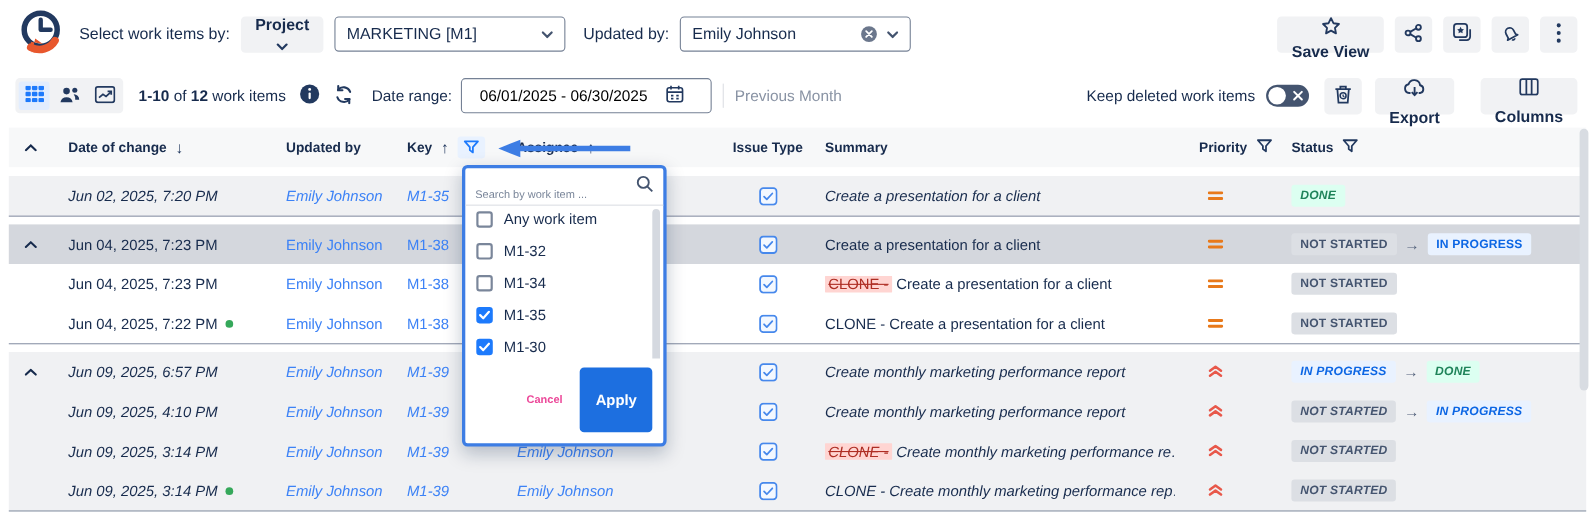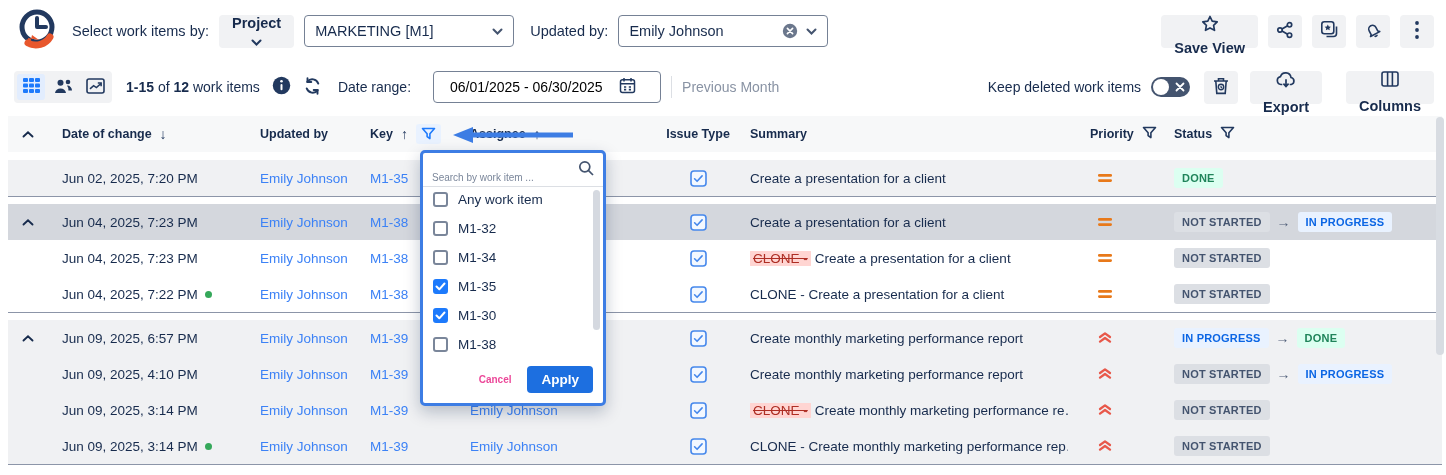--- a/index.html
+++ b/index.html
@@ -23,21 +23,21 @@
 
   
   .toolbar { position:absolute; top:70px; left:14px; right:12px; height:34px; display:flex; align-items:center; }
   .viewgroup { display:flex; align-items:center; gap:4px; background:#f1f2f4; border-radius:4px; padding:3px; }
   .viewbtn { display:inline-flex; align-items:center; justify-content:center; width:28px; height:26px; border:none; background:transparent; border-radius:3px; cursor:pointer; }
   .viewbtn.active { background:#e2edfe; }
   .count { margin-left:14px; font-size:14px; white-space:nowrap; }
   .count b { font-weight:700; }
   .tool-ic { margin-left:12px; display:inline-flex; cursor:pointer; background:none; border:none; }
   .dr-label { margin-left:16px; font-size:14px; white-space:nowrap; }
-  .dr-input { display:flex; align-items:center; gap:10px; margin-left:22px; height:32px; width:228px; padding:0 24px 0 16px;
+  .dr-input { display:flex; align-items:center; gap:10px; margin-left:8px; height:32px; width:228px; padding:0 24px 0 16px;
     border:1.5px solid #758195; border-radius:4px; background:#fff; font-size:14px; cursor:pointer;justify-content:space-between; }
   .dr-input .dr-text { flex:1; text-align:left; }
   .vsep { width:1px; height:22px; background:#dcdfe4; margin:0 10px; }
   .prev-month { font-size:14px; color:#8993a4; white-space:nowrap; }
   .keep-label { font-size:14px; white-space:nowrap; margin-right:10px; }
   .toggle { position:relative; width:39px; height:20px; background:#44546f; border-radius:10px; cursor:pointer; flex:0 0 auto; }
   .toggle .knob { position:absolute; left:2px; top:2px; width:16px; height:16px; border-radius:50%; background:#fff; }
   .toggle svg { position:absolute; right:5px; top:5px; }
 
   
@@ -47,21 +47,21 @@
   .thead .cell { display:flex; align-items:center; gap:8px; }
   .cell { padding-left:12px; }
   .cell.c-chev { padding-left:0; justify-content:center; display:flex; }
   .cell.c-date { padding-left:14px; }
   .cell.c-type { padding-left:0; justify-content:center; display:flex; }
   .cell.c-prio { padding-left:30px; }
   .cell.c-status { padding-left:16px; }
   .sort-arrow { font-size:14px; font-weight:700; color:#22395f; }
   .funnel-chip { display:inline-flex; align-items:center; justify-content:center; background:#e9f2ff; border-radius:3px; padding:3px 5px; cursor:pointer; }
   .group { border-bottom:1px solid #8c95a8; margin-top:7px; }
-  .group.gray { background:#f0f1f3; }
+  .group.gray { background:#f0f1f3;font-style:italic; }
   .group:first-of-type { margin-top:8px; }
   .row { height:36px; font-size:13.5px; }
   .row.row-dark { background:#d4d7dd; }
   .link { color:#3c82f6; text-decoration:none; cursor:pointer; white-space:nowrap; }
   .datecell { display:flex; align-items:center; gap:7px; white-space:nowrap; }
   .dot { width:7px; height:7px; border-radius:50%; background:#35a85a; display:inline-block; }
   .assignee-hl { background:#d7fbe8; color:#1f845a; padding:2px 4px; border-radius:2px; white-space:nowrap; }
   .sumcell { white-space:nowrap; overflow:hidden; }
   .strike { background:#ffd5d2; color:#ae2e24; text-decoration:line-through; padding:1px 3px; border-radius:2px; margin-right:4px; }
   .badge { display:inline-block; font-size:11px; font-weight:700; letter-spacing:.2px; padding:4px 8px; border-radius:3px; white-space:nowrap; }
@@ -78,21 +78,21 @@
   .popup-search input { flex:1; border:none; outline:none; font-family:inherit; font-size:10px; color:#172b4d; min-width:0;margin-top:16px; }
   .popup-search input::placeholder { color:#7a869a; }
   .popup-list { position:relative; flex:1; padding:5px 0 0 10px; overflow:hidden; }
   .popt { display:flex; align-items:flex-start; gap:10px; height:29px; cursor:pointer; }
   .popt-label { font-size:13.5px; color:#172b4d; }
   .cb { width:15px; height:15px; border:2px solid #7a869a; border-radius:3px; background:#fff; flex:0 0 auto; display:inline-flex; align-items:center; justify-content:center; }
   .cb.checked { background:#1d7afc; border-color:#1d7afc; }
   .list-scroll { position:absolute; right:3px; top:3px; width:7px; height:140px; background:#d5d9e0; border-radius:4px; }
   .popup-foot { display:flex; align-items:center; justify-content:flex-end; gap:16px; padding:8px 10px 10px; }
   .cancel-btn { background:none; border:none; font-family:inherit; font-size:10px; font-weight:700; color:#ec4899; cursor:pointer; }
-  .apply-btn { background:#1d6fe0; border:none; border-radius:4px; color:#fff; font-family:inherit; font-size:13.5px; font-weight:700; padding:6px 14px; cursor:pointer; }
+  .apply-btn { background:#1d6fe0; border:none; border-radius:4px; color:#fff; font-family:inherit; font-size:13.5px; font-weight:700; padding:22px 14px; cursor:pointer; }
 
   
   .annot { position:absolute; left:451px; top:126px; z-index:30; pointer-events:none; }
   .main-scroll { position:absolute; right:2px; top:117px; bottom:5px; width:8px; background:#d8dce2; border-radius:4px; z-index:5; }
 </style>
 </head>
 <body>
 
 <div class="page">
 
@@ -205,21 +205,21 @@
       </button>
       <button class="viewbtn">
         <span><svg width="19" height="16" viewBox="0 0 19 16" fill="none" stroke="#22395f" stroke-width="1.6">
               <rect x="1" y="1" width="17" height="14" rx="2"></rect>
               <path d="M4 10.8l3.6-3.1 2.8 1.9 4.6-4.1"></path>
               <path d="M11.8 5h3.3v3.2"></path>
             </svg></span>
       </button>
     </div>
     <span class="count">
-      <b>1-15</b>
+      <b>1-10</b>
       <span>of</span>
       <b>12</b>
       <span>work items</span>
     </span>
     <button class="tool-ic">
       <span><svg width="19" height="19" viewBox="0 0 19 19">
             <circle cx="9.5" cy="9.5" r="8.7" fill="#22395f"></circle>
             <rect x="8.5" y="8" width="2" height="6.2" rx="1" fill="#fff"></rect>
             <circle cx="9.5" cy="5.3" r="1.3" fill="#fff"></circle>
           </svg></span>

